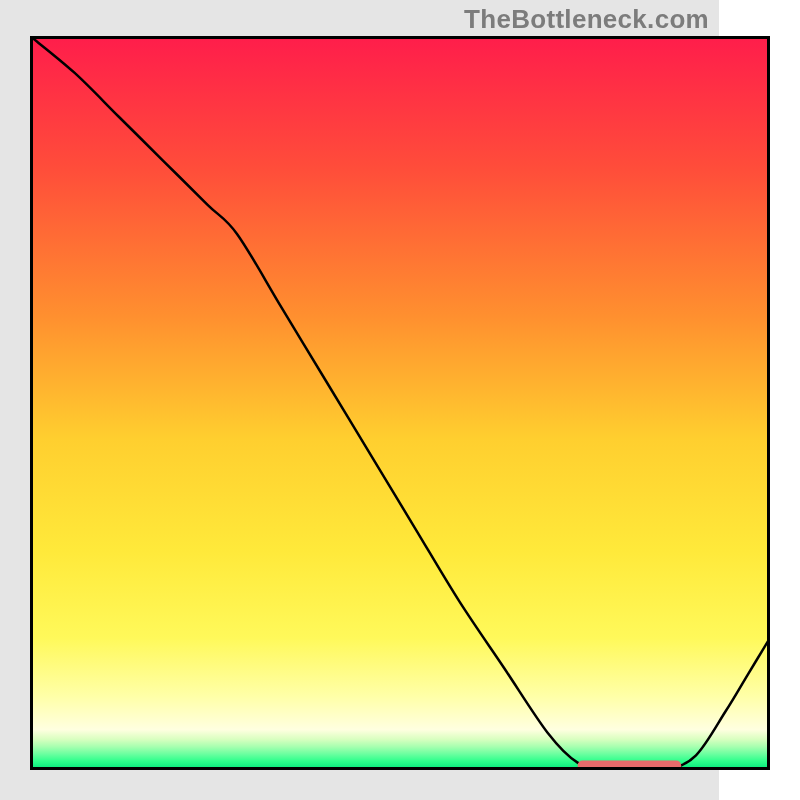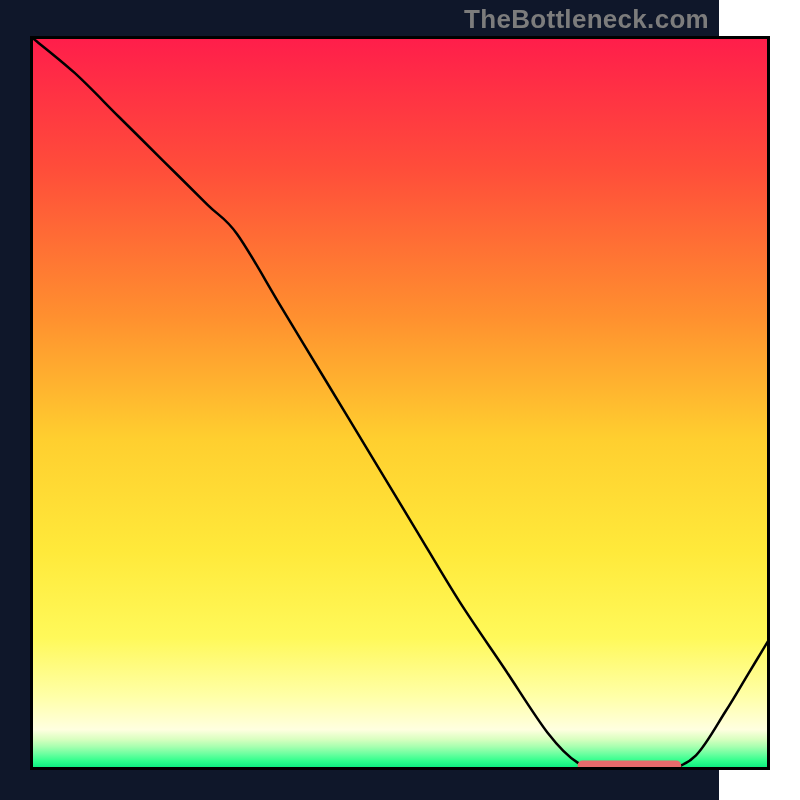--- a/index.html
+++ b/index.html
@@ -1,21 +1,21 @@
 <!DOCTYPE html>
 <html><head>
 <meta charset="utf-8">
 <style>
   * { margin: 0; padding: 0; box-sizing: border-box; }
   html, body { width: 800px; height: 800px; overflow: hidden; background: #fff; }
   .container {
     position: relative;
     width: 719px;
     height: 800px;
-    background: #0f172a;
+    background: #e5e5e5;
   }
   .watermark {
     position: absolute;
     top: 4px;
     right: 10px;
     font-family: Arial, Helvetica, sans-serif;
     font-size: 26px;
     font-weight: 600;
     color: #7c7c7c;
     letter-spacing: 0.3px;

